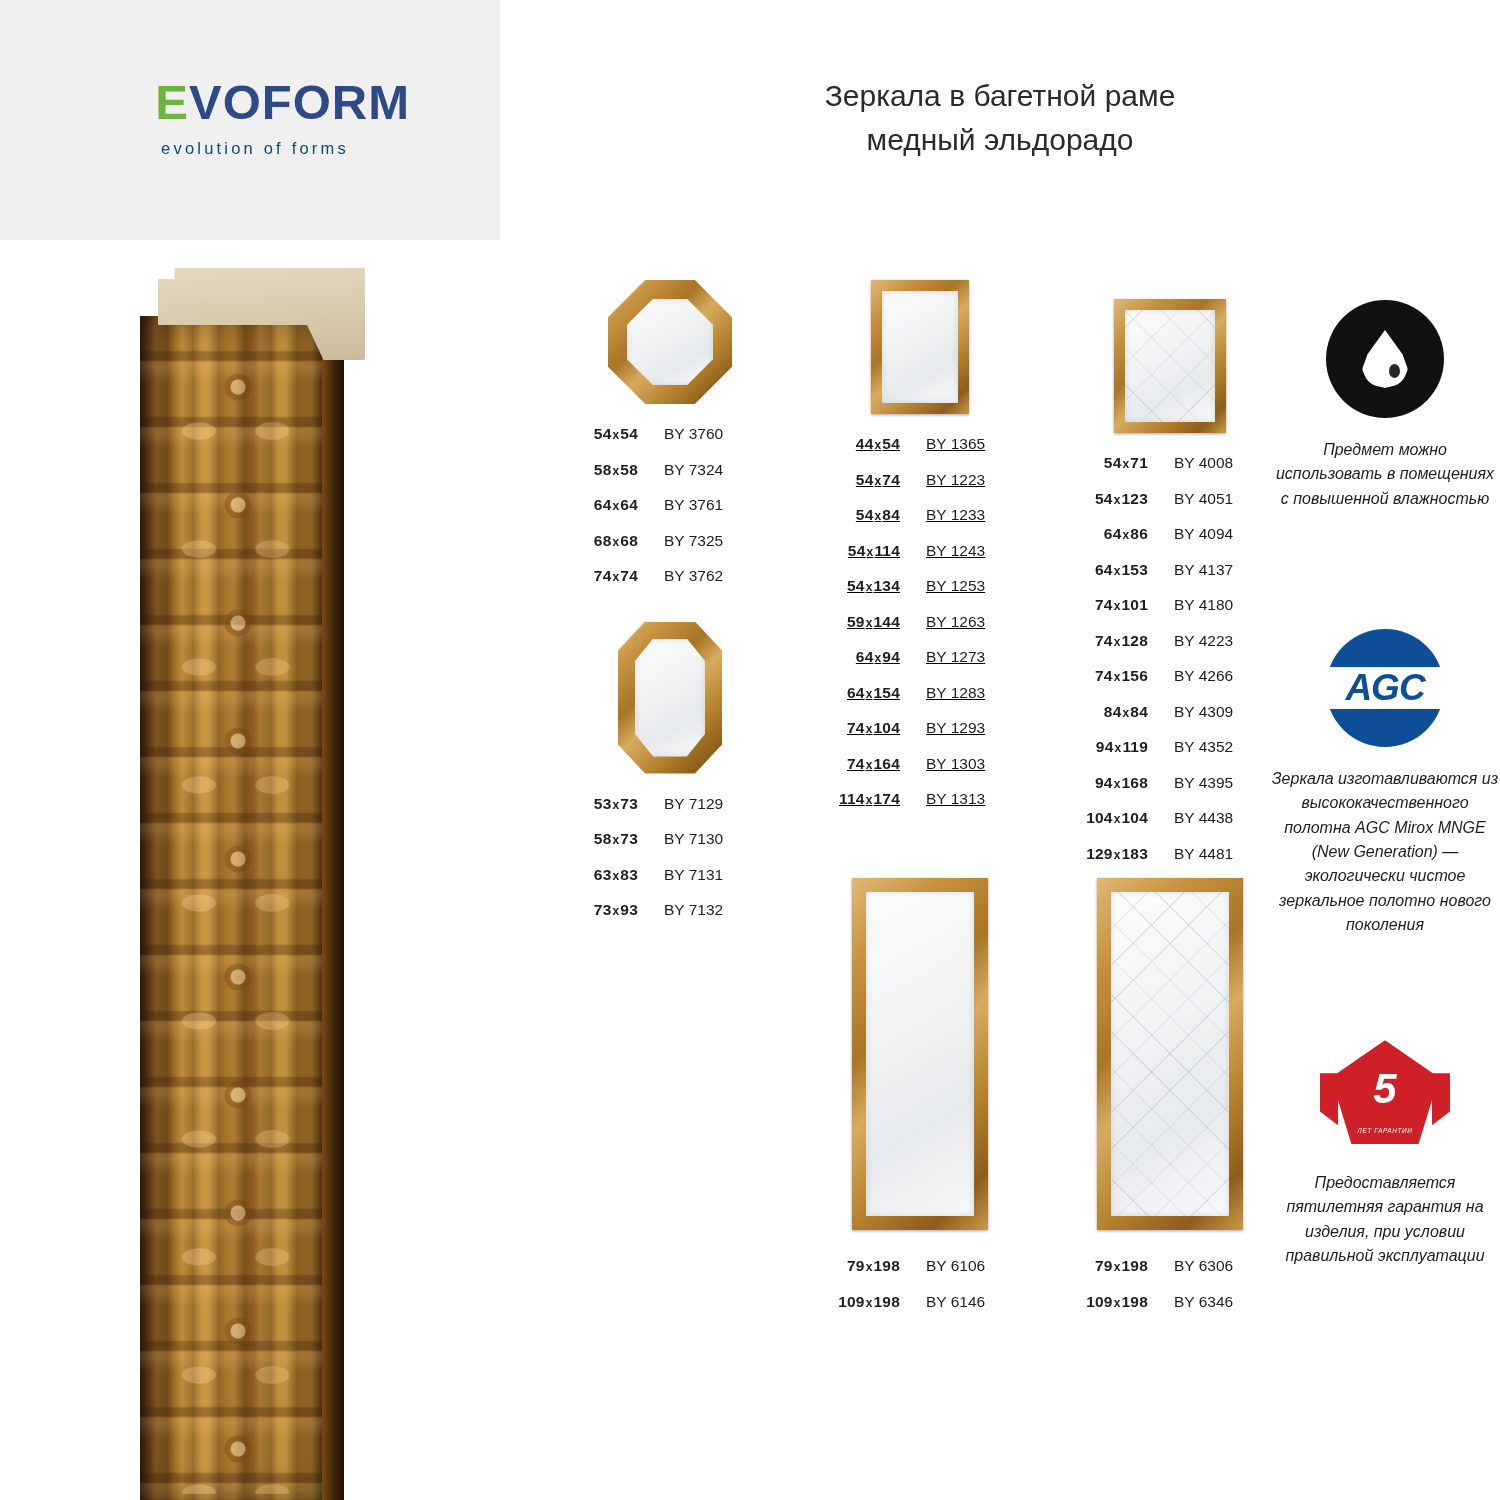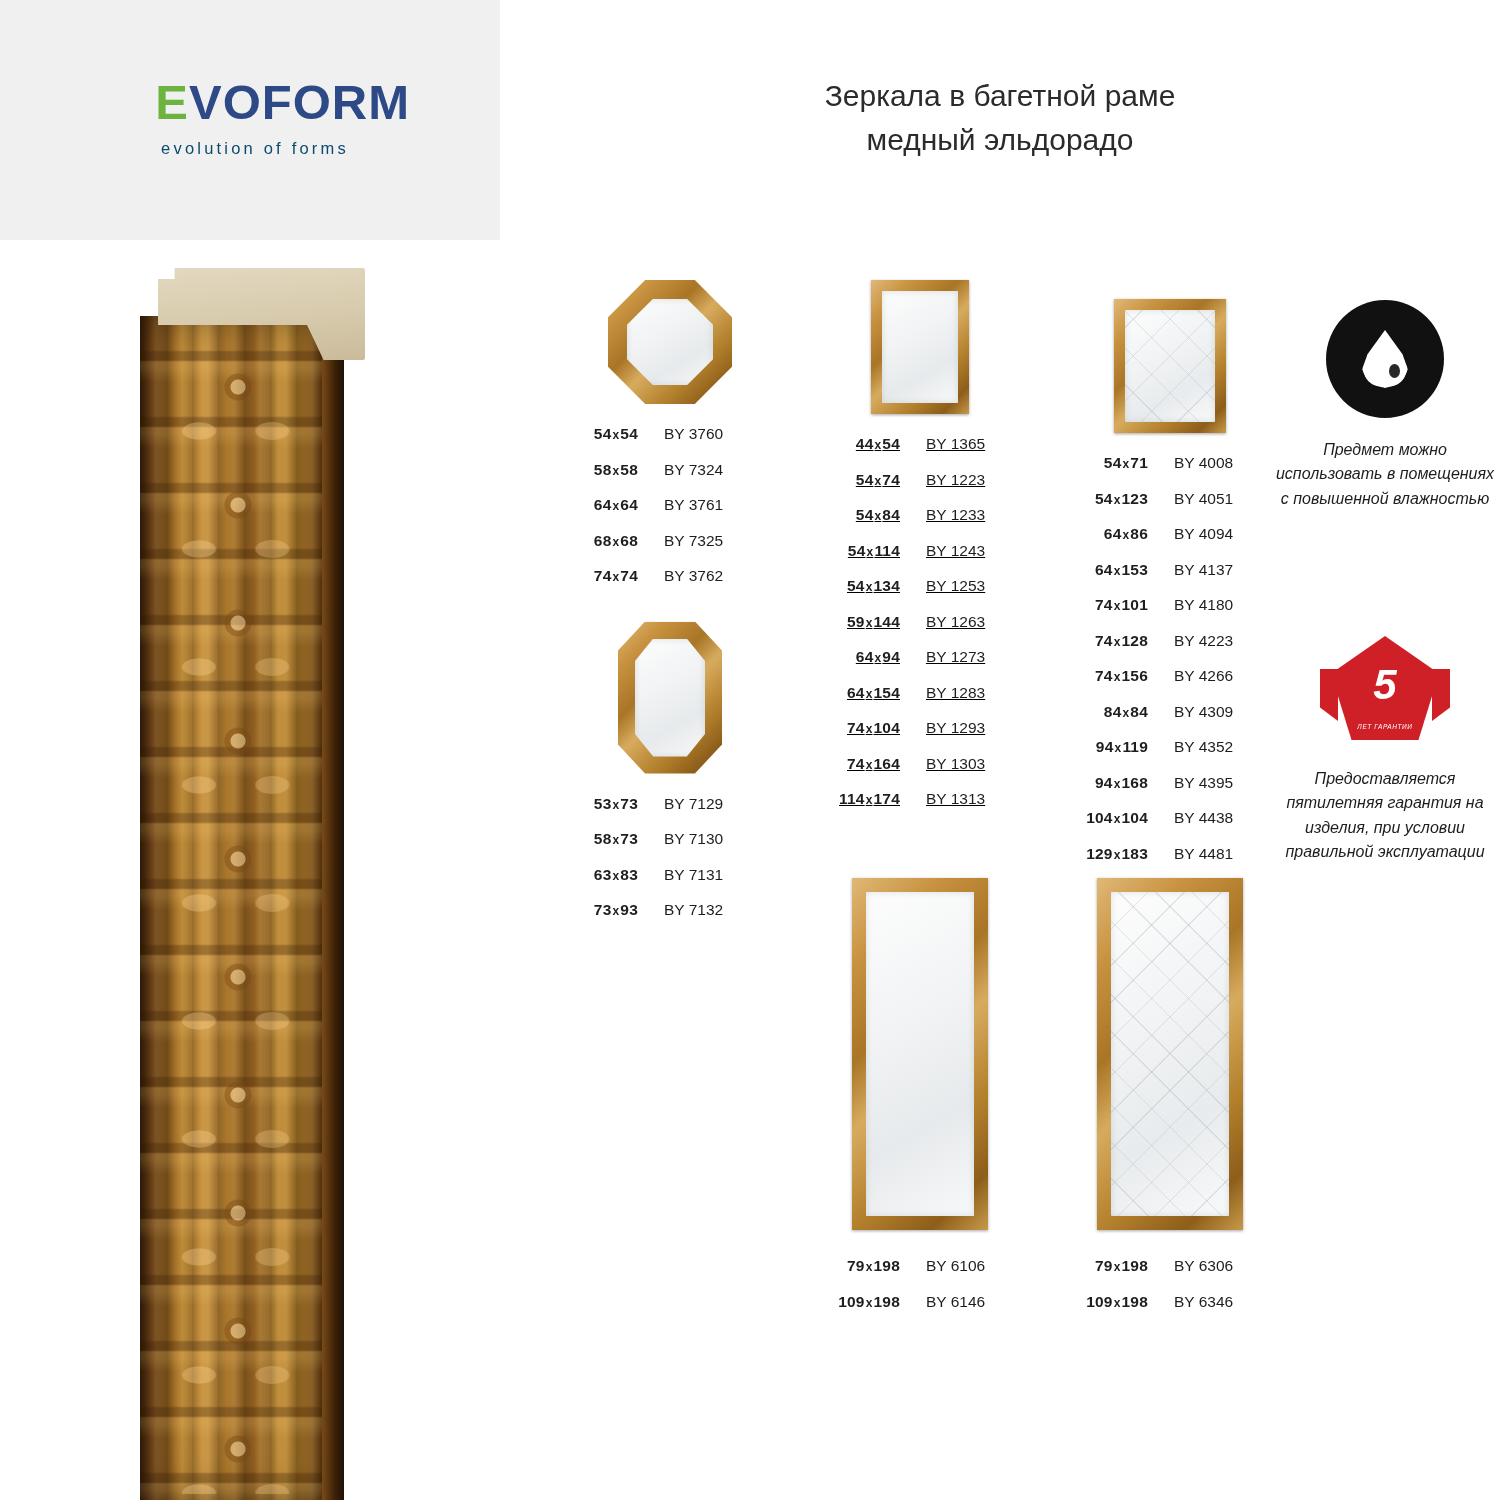--- a/index.html
+++ b/index.html
@@ -414,20 +414,29 @@
 
     <div class="feature" style="margin-bottom:118px;">
       <div class="feature-icon">
         <div class="circle-black">
           <div class="drop"></div>
         </div>
       </div>
       <div class="feature-text">Предмет можно использовать в помещениях с повышенной влажностью</div>
     </div>
 
+    <div class="feature" style="margin-bottom:96px;">
+      <div class="feature-icon">
+        <div class="agc">
+          <div class="band"></div>
+          <div class="letters">AGC</div>
+        </div>
+      </div>
+      <div class="feature-text">Зеркала изготавливаются из высококачественного полотна AGC Mirox MNGE (New Generation) — экологически чистое зеркальное полотно нового поколения</div>
+    </div>
 
     <div class="feature">
       <div class="feature-icon">
         <div class="warranty">
           <div class="ribbon-l"></div>
           <div class="ribbon-r"></div>
           <div class="pent">
             <div class="num">5</div>
             <div class="sub">ЛЕТ ГАРАНТИИ</div>
           </div>

